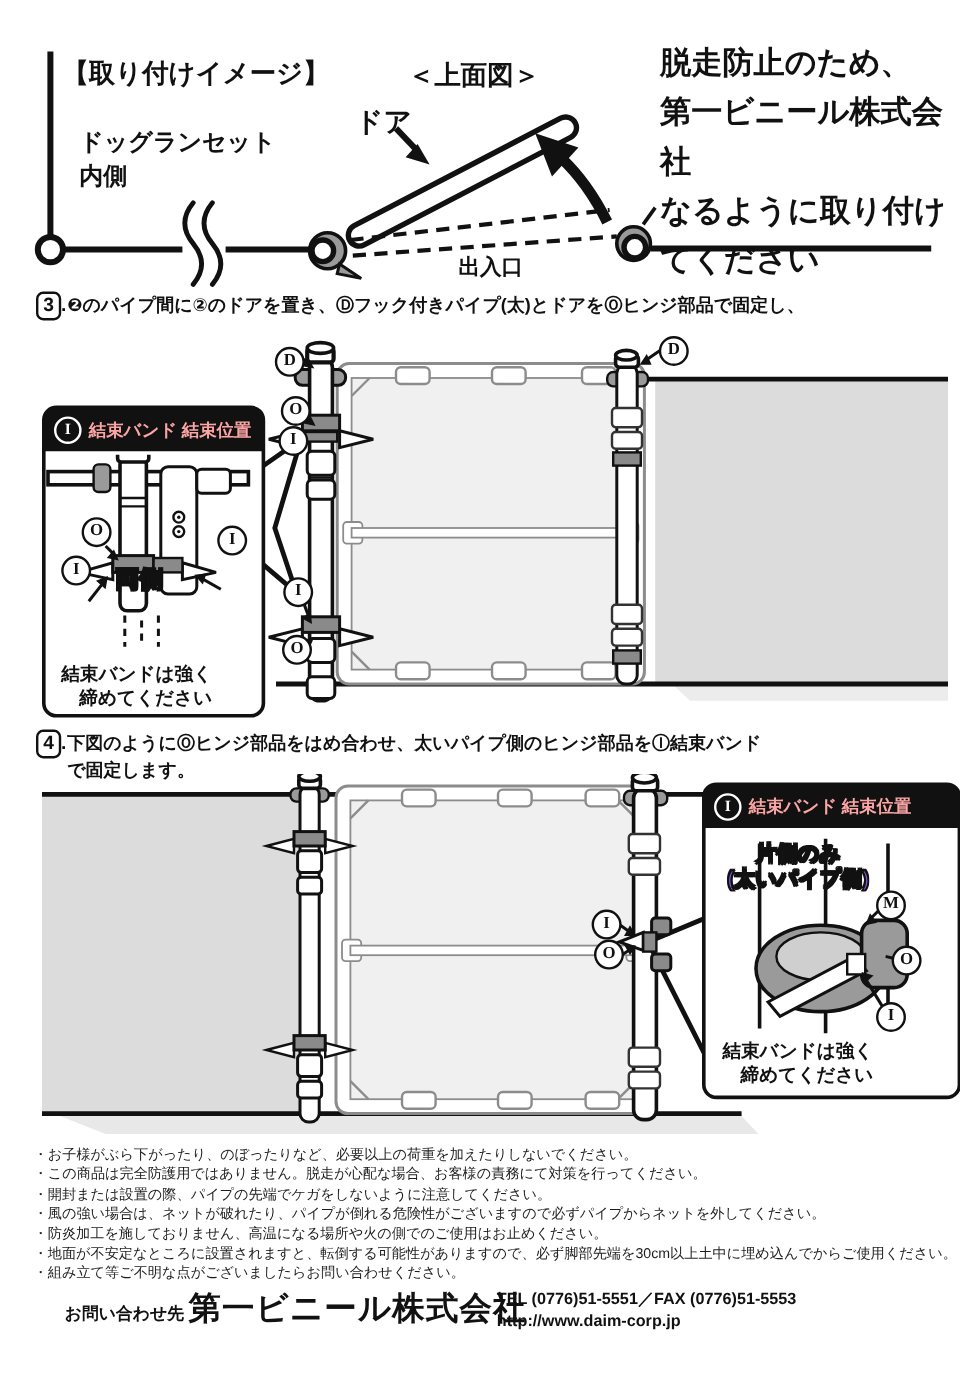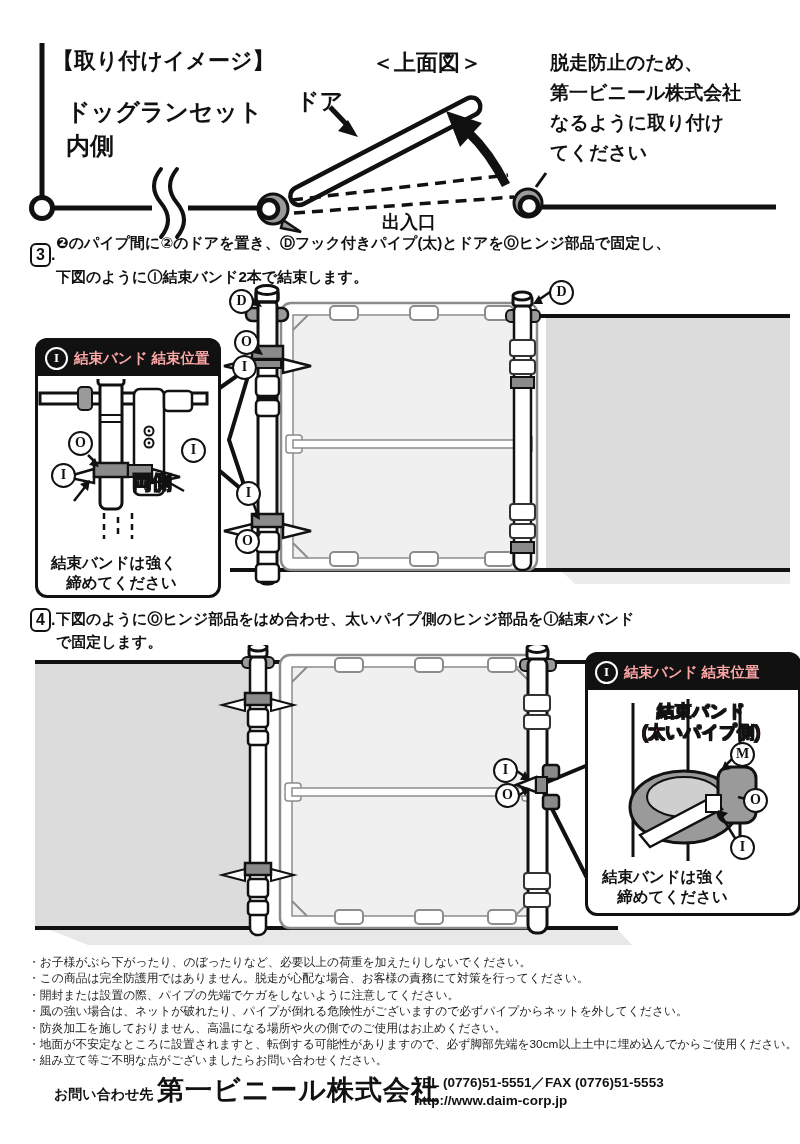--- a/index.html
+++ b/index.html
@@ -13,22 +13,22 @@
           background:#fff;font-family:"Liberation Serif","DejaVu Serif",serif;font-weight:700;
           font-size:14px;line-height:20px;text-align:center;z-index:6;}
   
   .callout{position:absolute;background:#fff;border:3.5px solid #111;border-radius:12px;z-index:5;}
   .callout .hdr{position:absolute;left:-1px;top:-1px;right:-1px;height:36px;background:#111;
                 border-radius:9px 9px 0 0;display:flex;align-items:center;gap:6px;padding-left:8px;}
   .hcircle{flex:0 0 auto;width:19px;height:19px;border:2px solid #fff;border-radius:50%;color:#fff;
            font-family:"Liberation Serif","DejaVu Serif",serif;font-weight:700;font-size:13px;
            line-height:18px;text-align:center;}
   .hdr-title{color:#fca5a5;font-size:14.5px;font-weight:800;white-space:nowrap;}
-  .outline{color:#ec4899;font-weight:400;-webkit-text-stroke:1.4px #111;
-           text-shadow:-1px -1px 0 #111,1px -1px 0 #111,-1px 1px 0 #111,1px 1px 0 #111;margin-left:36px;}
+  .outline{color:#8b5cf6;font-weight:700;-webkit-text-stroke:1.4px #111;
+           text-shadow:-1px -1px 0 #111,1px -1px 0 #111,-1px 1px 0 #111,1px 1px 0 #111;}
   .cnote{position:absolute;font-size:15.5px;font-weight:800;line-height:1.28;white-space:nowrap;z-index:7;text-align:right;}
   .stepbox{display:inline-block;border:2.5px solid #111;border-radius:6px;padding:0 4px;
            font-weight:700;font-size:16px;line-height:20px;background:#fff;}
   .stepline{font-size:15px;font-weight:600;white-space:nowrap;}
   .note-line{font-size:11.8px;font-weight:500;line-height:16.4px;white-space:nowrap;color:#1c1c1c;}
 </style>
 </head>
 <body>
 
 <div class="page">
@@ -57,39 +57,38 @@
     <circle cx="529" cy="171" r="9" fill="#fff" stroke="#111" stroke-width="4.5"></circle>
     <line x1="542" y1="172" x2="776" y2="172" stroke="#111" stroke-width="5"></line>
 
     <path d="M506,150 C496,130 484,112 468,97" fill="none" stroke="#111" stroke-width="9"></path>
     <polygon points="446,76 482,88 460,112" fill="#111"></polygon>
 
     <line x1="330" y1="72" x2="349" y2="92" stroke="#111" stroke-width="5"></line>
     <polygon points="358,102 338,96 348,85" fill="#111"></polygon>
   </svg>
   <div class="abs b800" style="left:52px;top:46px;font-size:22px;"><span>【取り付けイメージ】</span></div>
-  <div class="abs b800" style="left:340px;top:48px;font-size:22px;margin-left:32px;"><span>＜上面図＞</span></div>
-  <div class="abs b800" style="left:66px;top:95px;font-size:24px;line-height:1.4;">
+  <div class="abs b800" style="left:340px;top:48px;font-size:22px;"><span>＜上面図＞</span></div>
+  <div class="abs b800" style="left:66px;top:105px;font-size:20px;line-height:1.4;">
     <div>ドッグランセット</div>
     <div>内側</div>
   </div>
   <div class="abs b800" style="left:296px;top:86px;font-size:23px;"><span>ドア</span></div>
   <div class="abs b800" style="left:382px;top:210px;font-size:18px;"><span>出入口</span></div>
-  <div class="abs b800" style="left:550px;top:48px;font-size:19px;line-height:1.58;">
+  <div class="abs b800" style="left:550px;top:32px;font-size:26px;line-height:1.58;">
     <div>脱走防止のため、</div>
     <div>第一ビニール株式会社</div>
     <div>なるように取り付け</div>
     <div>てください</div>
   </div>
 
   <div class="abs" style="left:30px;top:243px;">
     <span class="stepbox">3</span><span style="font-weight:700">.</span>
   </div>
-  <div class="abs stepline" style="left:56px;top:234px;">❷のパイプ間に②のドアを置き、Ⓓフック付きパイプ(太)とドアをⓄヒンジ部品で固定し、</div>
-  <div class="abs stepline" style="left:56px;top:268px;">下図のようにⒾ結束バンド2本で結束します。</div>
+  <div class="abs stepline" style="left:56px;top:245px;">❷のパイプ間に②のドアを置き、Ⓓフック付きパイプ(太)とドアをⓄヒンジ部品で固定し、</div>
 
   <svg style="top:282px" width="800" height="320" viewBox="0 0 800 320">
     <rect x="546" y="34" width="244" height="254" fill="#dcdcdc"></rect>
     <polygon points="560,288 790,288 790,302 575,302" fill="#ececec"></polygon>
     <line x1="252" y1="34" x2="790" y2="34" stroke="#111" stroke-width="4"></line>
     <line x1="230" y1="288" x2="790" y2="288" stroke="#111" stroke-width="4"></line>
 
     <rect x="281" y="21" width="256" height="267" rx="10" fill="#fff" stroke="#8c8c8c" stroke-width="2.5"></rect>
     <rect x="293" y="33" width="232" height="243" fill="#f0f0f0" stroke="#8c8c8c" stroke-width="1.5"></rect>
     <line x1="293" y1="48" x2="308" y2="33" stroke="#8c8c8c" stroke-width="2"></line>
@@ -282,21 +281,21 @@
       <rect x="130" y="72" width="38" height="56" rx="11" fill="#9a9a9a" stroke="#111" stroke-width="3"></rect>
       <polygon points="52,140 124,102 134,114 62,152" fill="#fff" stroke="#111" stroke-width="2.5"></polygon>
       <rect x="118" y="100" width="15" height="17" fill="#fff" stroke="#111" stroke-width="2"></rect>
       <line x1="150" y1="58" x2="138" y2="70" stroke="#111" stroke-width="2.5"></line>
       <polygon points="133,76 143,74 137,66" fill="#111"></polygon>
       <line x1="158" y1="104" x2="150" y2="102" stroke="#111" stroke-width="2.5"></line>
       <line x1="150" y1="148" x2="134" y2="122" stroke="#111" stroke-width="2.5"></line>
       <polygon points="130,115 140,118 132,125" fill="#111"></polygon>
     </svg>
     <div class="abs outline" style="left:18px;top:46px;font-size:17.5px;line-height:1.2;text-align:center;z-index:7;">
-      <div>結束バンド</div>
+      <div>片側のみ</div>
       <div>(太いパイプ側)</div>
     </div>
     <div class="clabel" style="left:142px;top:87px;">M</div>
     <div class="clabel" style="left:155px;top:133px;">O</div>
     <div class="clabel" style="left:142px;top:180px;">I</div>
     <div class="cnote" style="left:14px;top:212px;">
       <div>結束バンドは強く</div>
       <div>締めてください</div>
     </div>
   </div>

